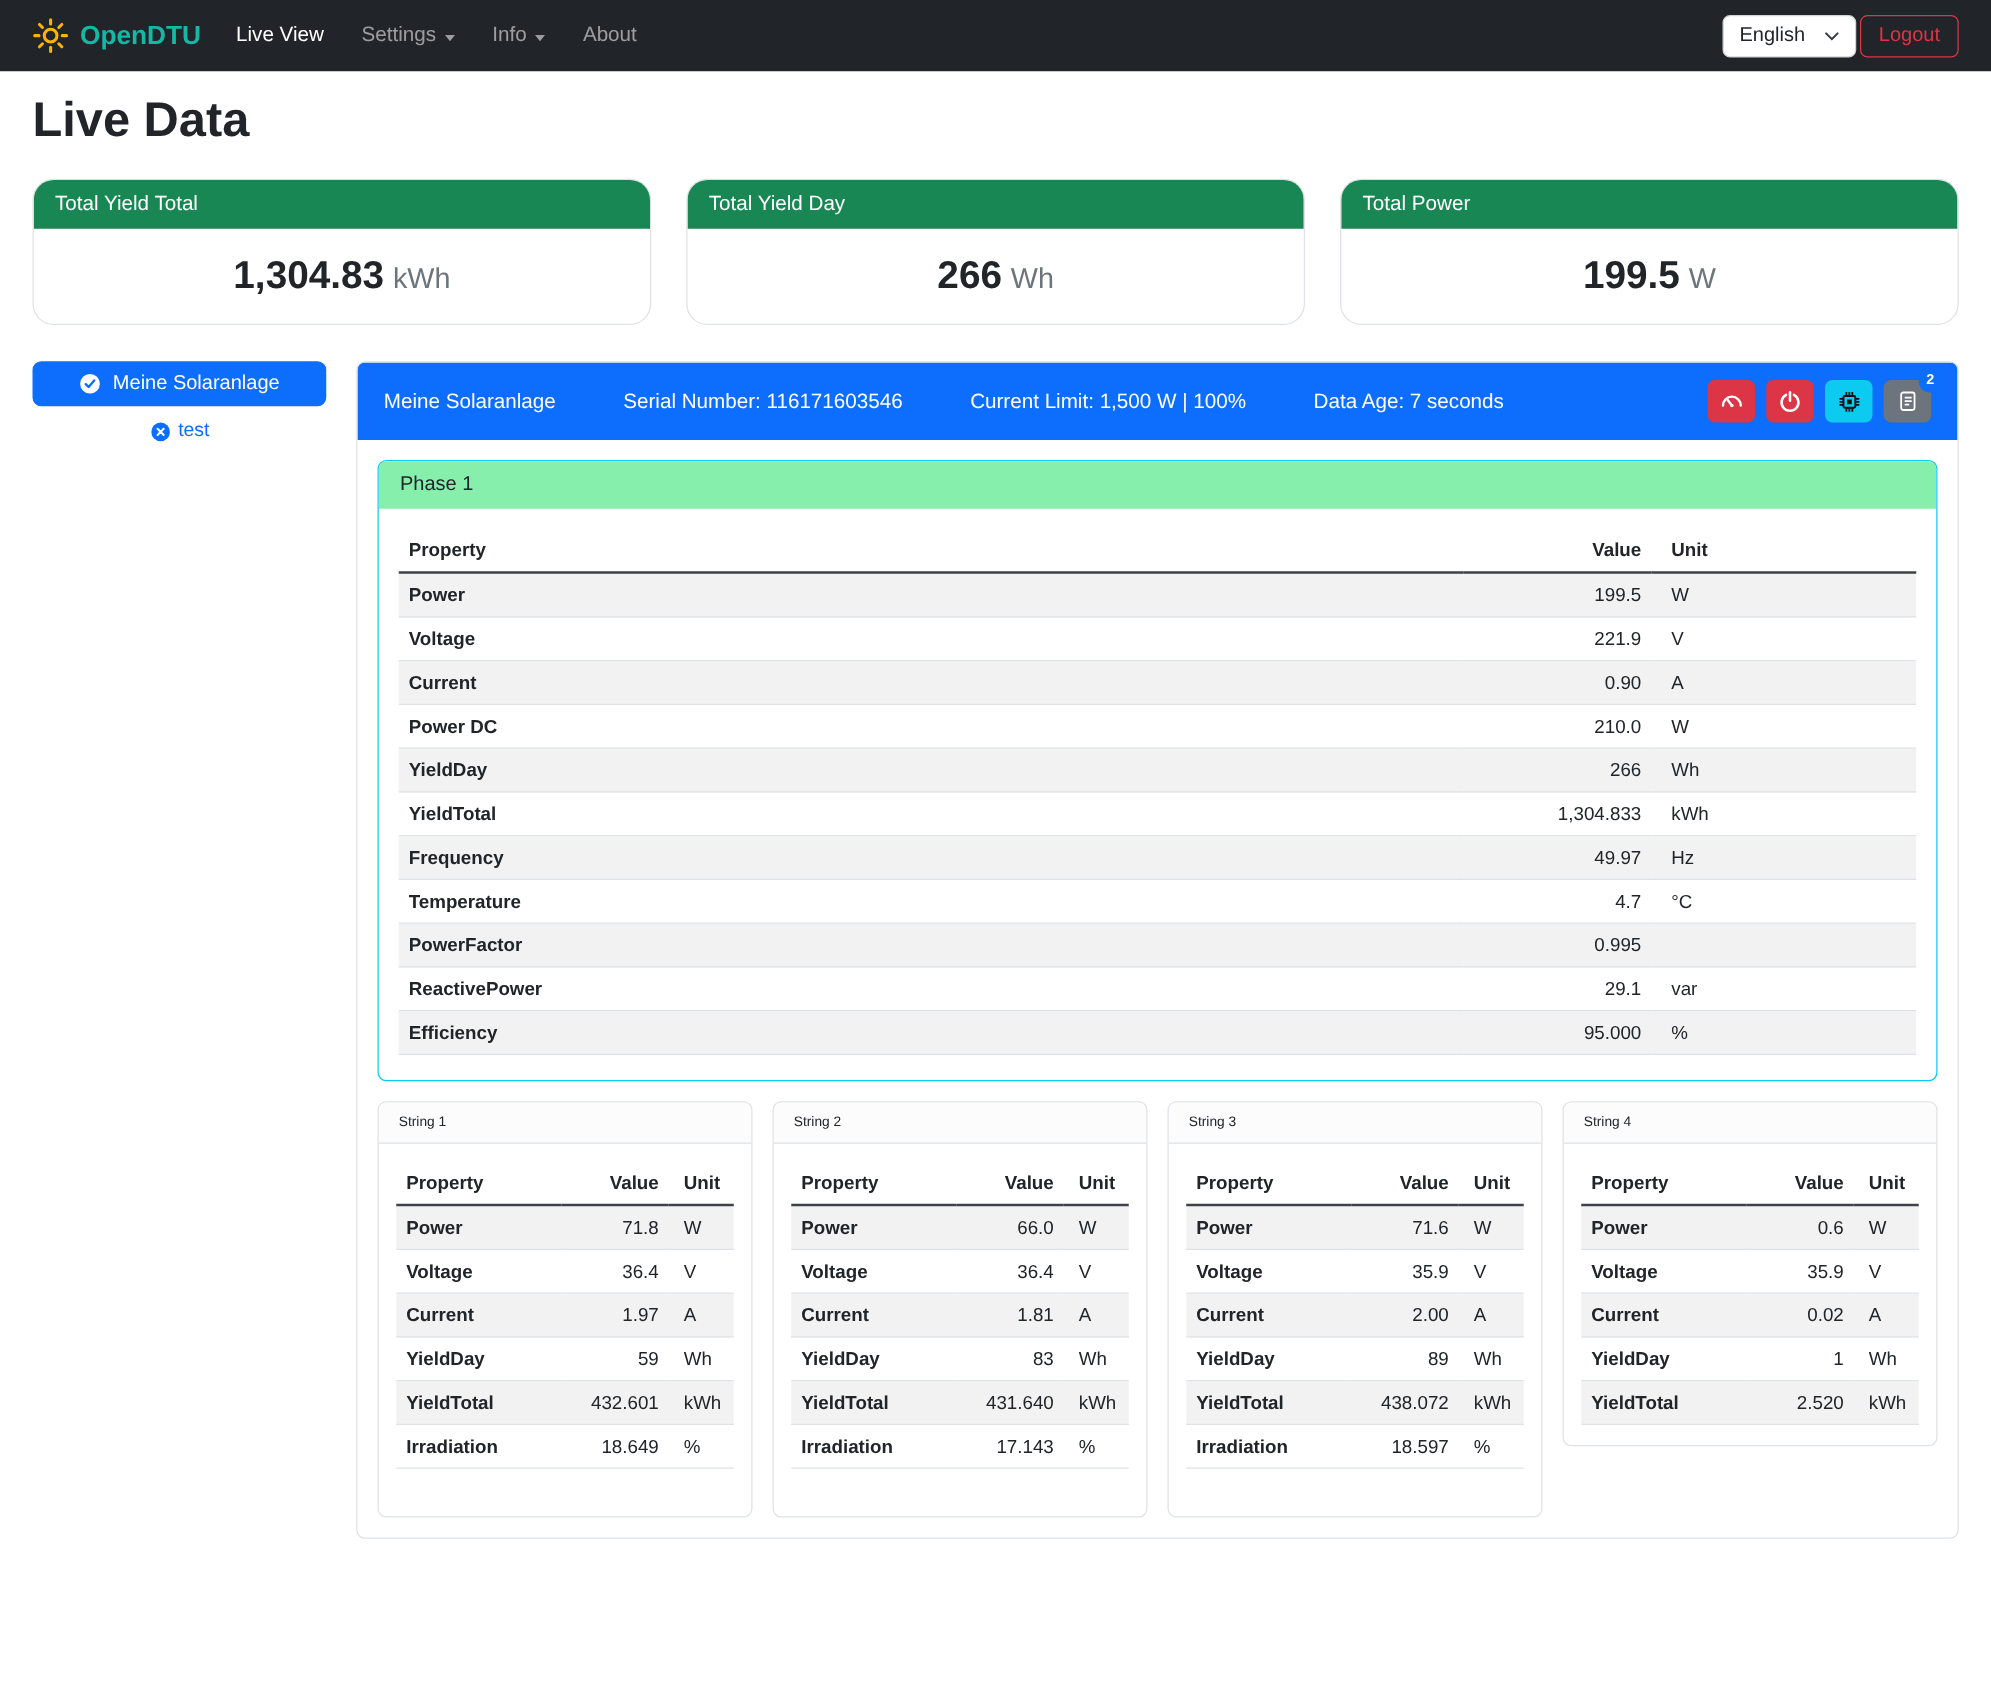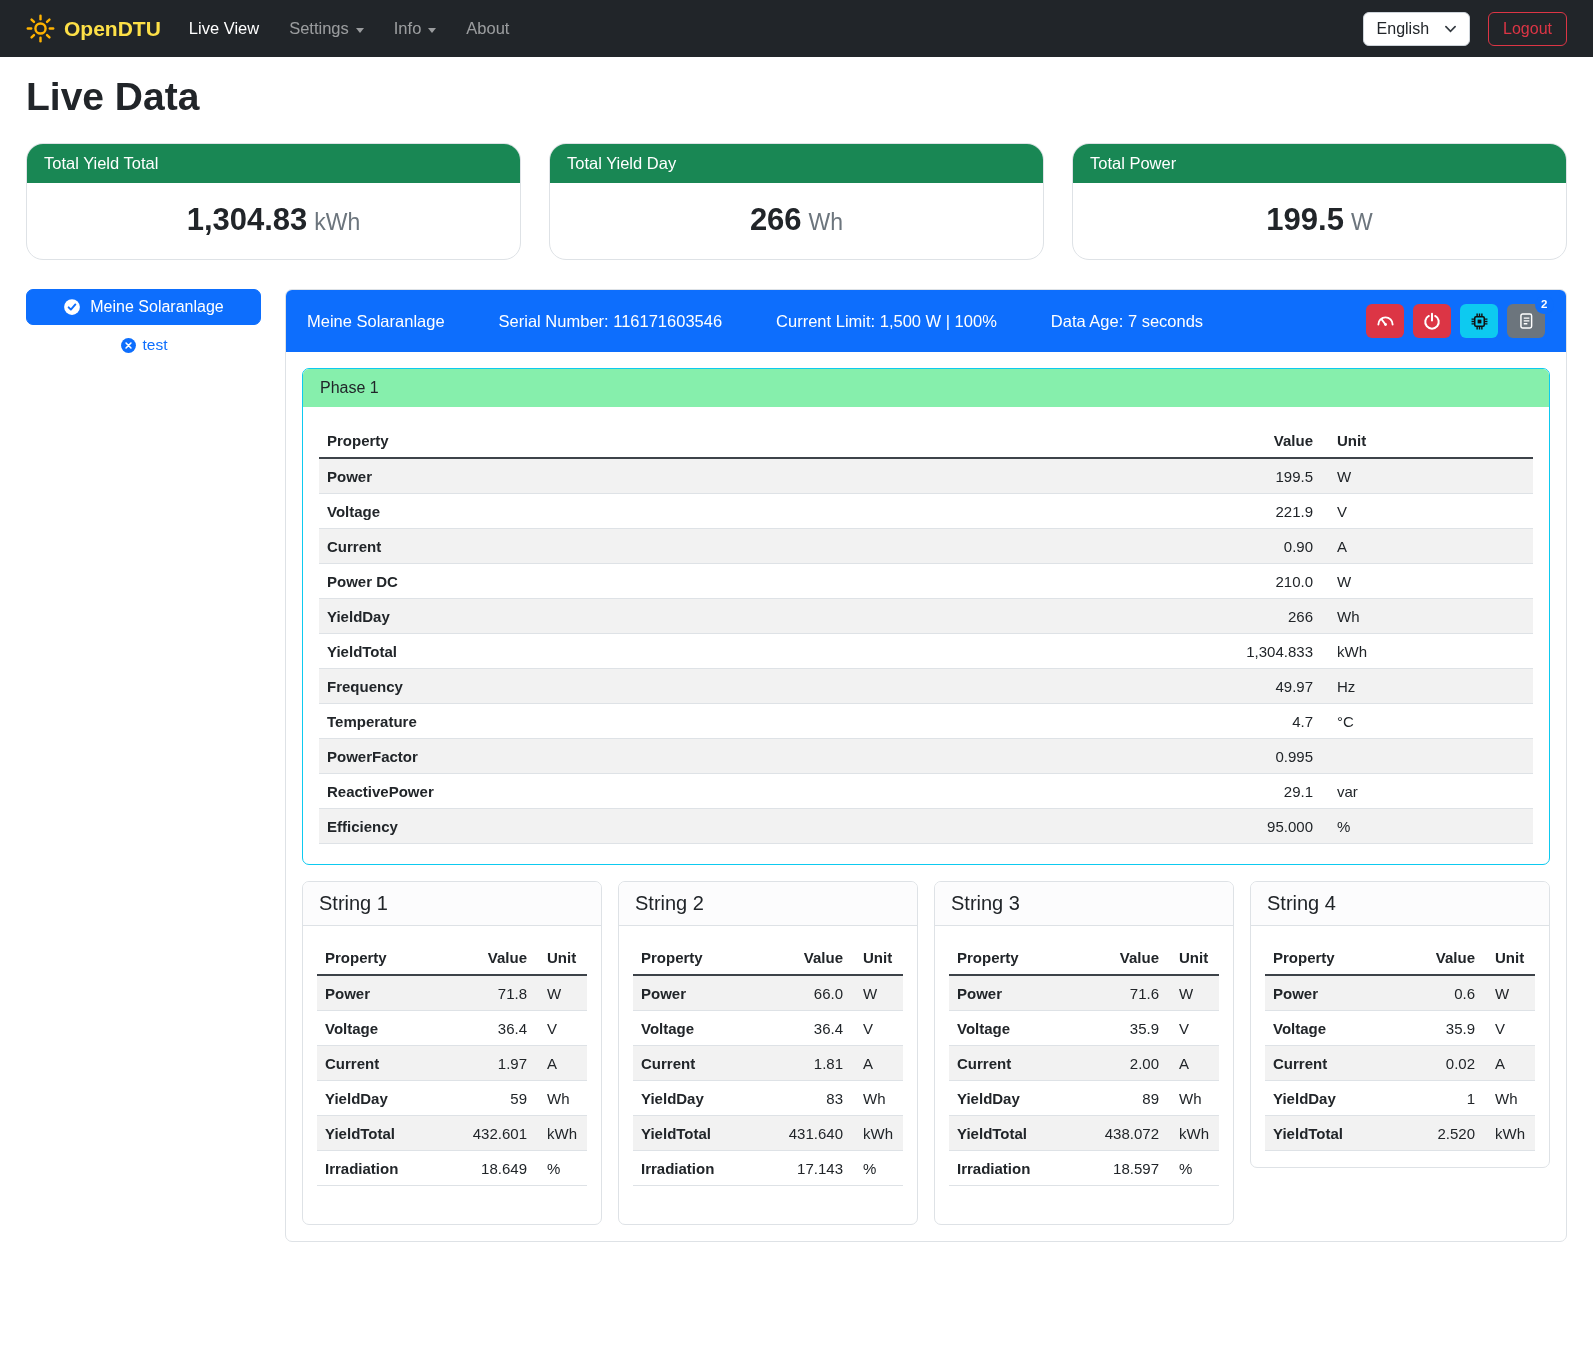--- a/index.html
+++ b/index.html
@@ -14,40 +14,40 @@
   
   .navbar {
     background: #212529;
     height: 57px;
     display: flex;
     align-items: center;
     padding: 0 26px;
   }
   .brand {
     display: flex; align-items: center; gap: 9px;
-    color: #fde047; font-size: 21px; font-weight: 700;
+    color: #14b8a6; font-size: 21px; font-weight: 700;
     cursor: pointer;
   }
   .nav-links { display: flex; margin-left: 28px; gap: 30px; }
   .nav-link {
     color: rgba(255,255,255,.55);
     font-size: 16.5px;
     cursor: pointer;
     display: flex; align-items: center; gap: 7px;
     text-decoration: none;
   }
   .nav-link.active { color: #fff; }
   .caret {
     width: 0; height: 0;
     border-left: 4.5px solid transparent;
     border-right: 4.5px solid transparent;
     border-top: 5px solid currentColor;
     margin-top: 3px;
   }
-  .nav-right { margin-left: auto; display: flex; align-items: center; gap: 18px; }
+  .nav-right { margin-left: auto; display: flex; align-items: center; gap: 3px; }
   .lang-select {
     background: #fff; border: 1px solid #ced4da; border-radius: 6px;
     padding: 7px 13px; display: flex; align-items: center; gap: 16px;
     color: #212529; font-size: 16px; cursor: pointer;
   }
   .logout-btn {
     background: transparent; border: 1px solid #dc3545; color: #dc3545;
     border-radius: 6px; padding: 7px 14px; font-size: 16px;
     font-family: inherit; cursor: pointer;
   }
@@ -119,21 +119,21 @@
   .data-table tbody tr:nth-of-type(odd) { background: rgba(0,0,0,.05); }
   .data-table .prop { font-weight: 700; }
   .data-table .col-val, .data-table .val { text-align: right; }
   .phase-table .col-val { width: 150px; }
   .phase-table .col-unit { width: 212px; padding-left: 16px; }
   .phase-table .unit { padding-left: 16px; }
 
   
   .strings-row { display: flex; gap: 16px; align-items: flex-start; }
   .string-card { flex: 1; border: 1px solid #dee2e6; border-radius: 7px; overflow: hidden; background: #fff; }
-  .string-header { background: #fcfcfd; border-bottom: 1px solid #dee2e6; padding: 10px 16px; font-size: 20px; }
+  .string-header { background: #fcfcfd; border-bottom: 1px solid #dee2e6; padding: 10px 16px; font-size: 11px; }
   .string-body { padding: 14px 14px 38px; }
   .string-card:last-child .string-body { padding-bottom: 16px; }
   .string-table { font-size: 15.5px; }
   .string-table .col-val { width: 86px; }
   .string-table .col-unit { width: 52px; padding-left: 12px; }
   .string-table .unit { padding-left: 12px; }
 </style>
 </head>
 <body>
 

